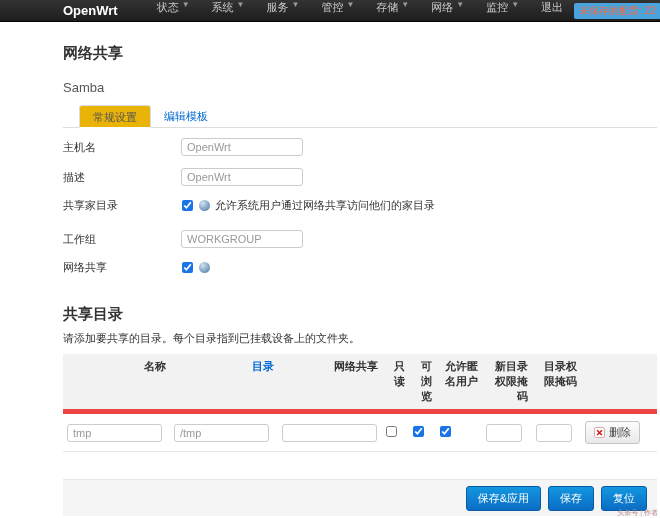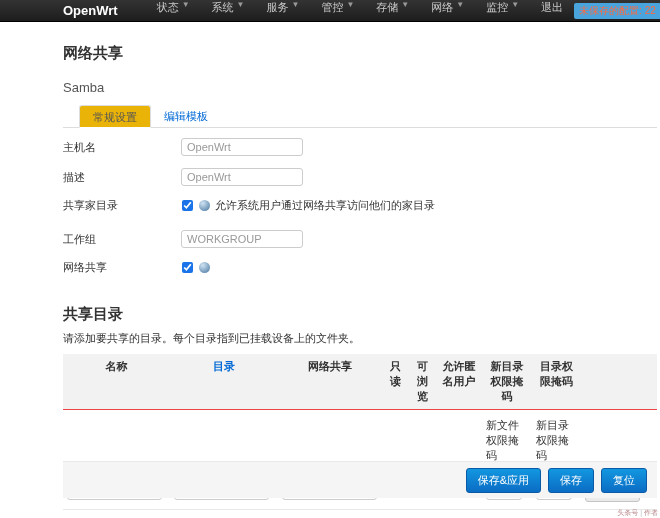--- a/index.html
+++ b/index.html
@@ -35,36 +35,36 @@
   .tinput::placeholder { color:#999; }
   .frow.cb { margin-bottom:17px; }
   .frow input[type=checkbox] { width:11px; height:11px; accent-color:#1a73e8; margin:0 6px 0 1px; }
   .help-icon { width:11px; height:11px; border-radius:50%; background:radial-gradient(circle at 35% 30%,#cfe3f2,#6f96b8 70%,#4c6f90); display:inline-block; margin-right:5px; flex:none; }
   .hint { color:#333; }
 
   
   .sec-title { font-size:15px; font-weight:bold; margin-top:30px; }
   .sec-desc { margin-top:7px; color:#333; }
   table.shares { width:100%; border-collapse:collapse; margin-top:8px; table-layout:fixed; }
-  table.shares th { background:#f2f2f2; text-align:center; font-weight:bold; vertical-align:top; padding:5px 4px; font-size:11px; color:#333; border-bottom:1px solid #ef4444; }
+  table.shares th { background:#f2f2f2; text-align:right; font-weight:bold; vertical-align:top; padding:5px 4px; font-size:11px; color:#333; border-bottom:5px solid #ef4444; }
   table.shares th.blue { color:#0069d6; }
   table.shares td { padding:5px 4px; vertical-align:middle; }
   tr.subhead td { font-weight:normal; color:#333; padding-top:8px; padding-bottom:8px; vertical-align:top; }
   tr.datarow td { border-top:1px solid #e8e8e8; border-bottom:1px solid #e8e8e8; padding-top:7px; padding-bottom:7px; }
   .cell-input { width:95px; height:18px; border:1px solid #ccc; border-radius:3px; font-size:11px; padding:0 5px; color:#555; }
   .cell-input.small { width:36px; }
   .cell-input::placeholder { color:#999; }
   tr.datarow input[type=checkbox] { width:11px; height:11px; accent-color:#1a73e8; }
 
   .btn-gray { display:inline-flex; align-items:center; gap:4px; border:1px solid #c5c5c5; border-radius:3px;
     background:linear-gradient(#fdfdfd,#e9e9e9); padding:3px 8px; font-size:11px; color:#444; cursor:pointer; }
   .del-icon { width:11px; height:11px; background:#fff; border:1px solid #d6b0b0; border-radius:2px; color:#cc0000; font-size:9px; line-height:10px; text-align:center; font-weight:bold; display:inline-block; }
 
   
-  .footer-band { position:absolute; left:63px; right:3px; bottom:20px; height:37px; background:#f5f5f5; border-top:1px solid #e9e9e9;
+  .footer-band { position:absolute; left:63px; right:3px; bottom:2px; height:37px; background:#f5f5f5; border-top:1px solid #e9e9e9;
     display:flex; align-items:center; justify-content:flex-end; gap:7px; padding-right:10px; }
   .btn-blue { background:linear-gradient(#1297e0,#0b6cc4); color:#fff; border:1px solid #0a5ba6; border-radius:3px; padding:4px 11px; font-size:11px; cursor:pointer; font-family:"Liberation Sans",sans-serif; }
 
   .watermark { position:absolute; right:2px; bottom:0; font-size:7px; color:#b9898d; }
   .watermark .sep { color:#bbb; }
 </style>
 </head>
 <body>
 
 <div class="page">
@@ -163,31 +163,20 @@
             <th>网络共享</th>
             <th>只读</th>
             <th>可浏览</th>
             <th>允许匿名用户</th>
             <th>新目录权限掩码</th>
             <th>目录权限掩码</th>
             <th></th>
           </tr>
         </thead>
         <tbody>
-          <tr class="subhead">
-            <td></td>
-              <td></td>
-              <td></td>
-              <td></td>
-              <td></td>
-              <td></td>
-            <td>新文件权限掩码</td>
-            <td>新目录权限掩码</td>
-            <td></td>
-          </tr>
           <tr class="datarow">
             <td><input class="cell-input" type="text" placeholder="tmp" style=""></td>
             <td><input class="cell-input" type="text" placeholder="/tmp" style=""></td>
             <td><input class="cell-input" type="text" style=""></td>
             <td><input type="checkbox" style=""></td>
             <td><input type="checkbox" checked="" style=""></td>
             <td><input type="checkbox" checked="" style=""></td>
             <td><input class="cell-input small" type="text" style=""></td>
             <td><input class="cell-input small" type="text" style=""></td>
             <td>

